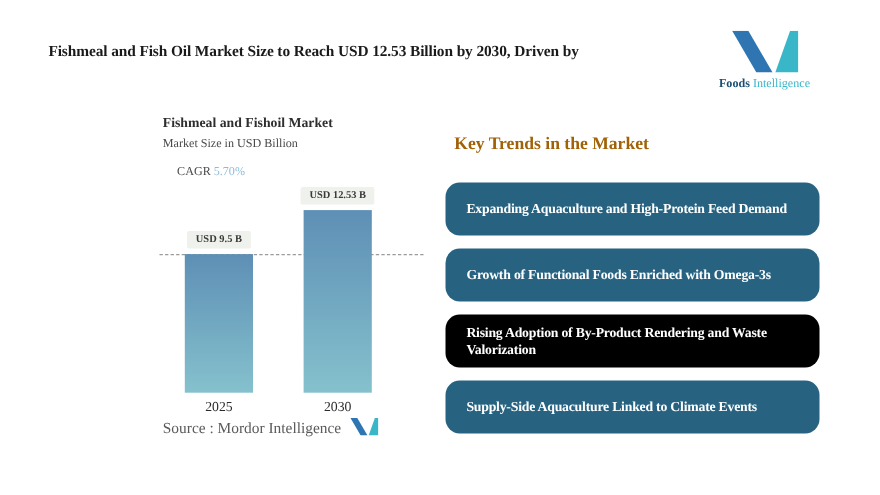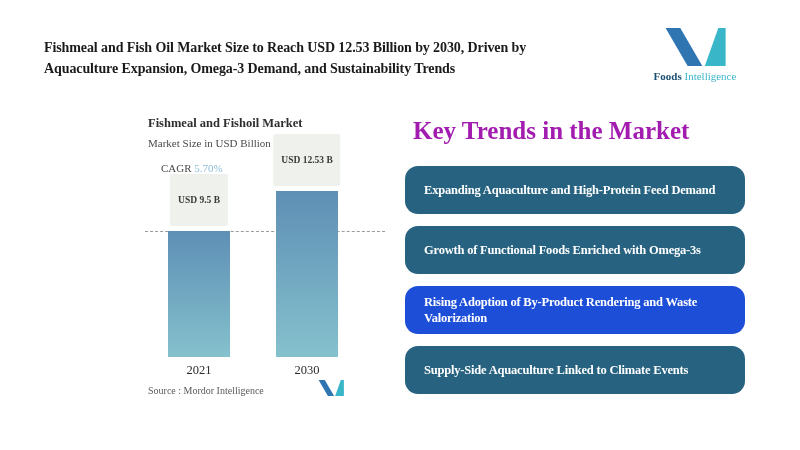--- a/index.html
+++ b/index.html
@@ -10,61 +10,60 @@
   .main-title{position:absolute;left:44px;top:37px;width:620px;
               font-size:14px;font-weight:700;line-height:21px;color:#1a1a1a;letter-spacing:-0.1px;}
   .brand{position:absolute;left:643px;top:28px;width:104px;display:flex;flex-direction:column;align-items:center;}
   .brand svg{display:block;}
   .logo-blue{fill:#2e75b2;} .logo-teal{fill:#3ab6c9;}
   .brand-word{margin-top:4px;font-size:11px;white-space:nowrap;}
   .brand-word .w1{font-weight:700;color:#1b4f72;}
   .brand-word .w2{font-weight:400;color:#3ab6c9;}
 
   
-  .chart-head{position:absolute;left:148px;top:116px;}
+  .chart-head{position:absolute;left:148px;top:104px;}
   .chart-title{margin:0 0 6px 0;font-size:12.5px;font-weight:700;color:#2e2e2e;}
   .chart-sub{margin:0 0 5px 0;font-size:11px;color:#4a4a4a;}
   .chart-cagr{margin:13px;font-size:11px;color:#4a4a4a;}
   .chart-cagr .cagr-val{color:#8cbdd8;}
 
   .bar-plot{position:absolute;left:145px;top:160px;width:240px;height:197px;}
   .ref-line{position:absolute;left:0;right:0;bottom:125px;height:0;
             border-top:1.5px dashed #9b9b9b;}
   .bars-layer{position:absolute;inset:0;}
   .bar-group{position:absolute;bottom:0;width:62px;height:100%;}
   .bar-group:nth-of-type(1){left:23px;}
   .bar-group:nth-of-type(2){left:131px;}
   .bar{position:absolute;bottom:0;left:0;width:100%;
        background:linear-gradient(to bottom,#5e8fb5 0%,#85c1cd 100%);}
   .bar-value-label{position:absolute;left:50%;transform:translateX(-50%);white-space:nowrap;
        background:#eff1ec;color:#3a3a3a;font-size:9.5px;font-weight:700;
-       padding:21px 8px;border-radius:2px;}
+       padding:3px 8px;border-radius:2px;}
   .bar-category-label{position:absolute;top:calc(100% + 6px);left:0;width:100%;
        text-align:center;font-size:12.5px;color:#2b2b2b;}
 
   .source-row{position:absolute;left:148px;top:380px;width:196px;
        display:flex;align-items:center;justify-content:space-between;}
-  .source-text{font-size:10px;color:#5a5a5a;}
+  .source-text{font-size:14px;color:#5a5a5a;}
 
   
   .trends{position:absolute;left:405px;top:118px;width:340px;}
-  .trends-heading{margin:0 0 22px 8px;font-size:25px;line-height:26px;font-weight:700;color:#a21caf;}
+  .trends-heading{margin:0 0 22px 8px;font-size:16px;line-height:26px;font-weight:700;color:#a16207;}
   .trend-box{box-sizing:border-box;height:48px;margin-bottom:12px;border-radius:13px;
        background:#276381;display:flex;align-items:center;
        padding:0 16px 0 19px;}
   .trend-text{color:#ffffff;font-size:12.5px;font-weight:700;line-height:1.3;letter-spacing:-0.2px;}
 </style>
 </head>
 <body>
 
 <div class="page">
 
   <div class="main-title">
     <div>Fishmeal and Fish Oil Market Size to Reach USD 12.53 Billion by 2030, Driven by</div>
-    <div>Aquaculture Expansion, Omega-3 Demand, and Sustainability Trends</div>
   </div>
 
   <div class="brand">
     <span>
       <svg width="62" height="38" viewBox="0 0 100 62">
         <polygon class="logo-blue" points="2,0 26,0 62,62 38,62"></polygon>
         <polygon class="logo-teal" points="66,62 88,0 100,0 100,62"></polygon>
       </svg>
     </span>
     <div class="brand-word">
@@ -78,21 +77,21 @@
     <p class="chart-sub">Market Size in USD Billion</p>
     <p class="chart-cagr"><span>CAGR </span><span class="cagr-val">5.70%</span></p>
   </div>
 
   <div class="bar-plot">
     <span class="ref-line"></span>
     <div class="bars-layer">
         <div class="bar-group">
     <span class="bar-value-label" style="bottom: 131px;">USD 9.5 B</span>
     <div class="bar" style="height: 126px;"></div>
-    <span class="bar-category-label">2021</span>
+    <span class="bar-category-label">2025</span>
   </div>
         <div class="bar-group">
     <span class="bar-value-label" style="bottom: 171px;">USD 12.53 B</span>
     <div class="bar" style="height: 166px;"></div>
     <span class="bar-category-label">2030</span>
   </div>
       </div>
   </div>
 
   <div class="source-row">
@@ -107,21 +106,21 @@
 
   <div class="trends">
     <h2 class="trends-heading">Key Trends in the Market</h2>
     <div>
         <div class="trend-box" style="background: rgb(39, 99, 129);">
     <span class="trend-text">Expanding Aquaculture and High-Protein Feed Demand</span>
   </div>
         <div class="trend-box" style="background: rgb(39, 99, 129);">
     <span class="trend-text">Growth of Functional Foods Enriched with Omega-3s</span>
   </div>
-        <div class="trend-box" style="background: #1d4ed8;">
+        <div class="trend-box" style="background: #000000;">
     <span class="trend-text">Rising Adoption of By-Product Rendering and Waste Valorization</span>
   </div>
         <div class="trend-box" style="background: rgb(39, 99, 129);">
     <span class="trend-text">Supply-Side Aquaculture Linked to Climate Events</span>
   </div>
       </div>
   </div>
 
 </div>
 

